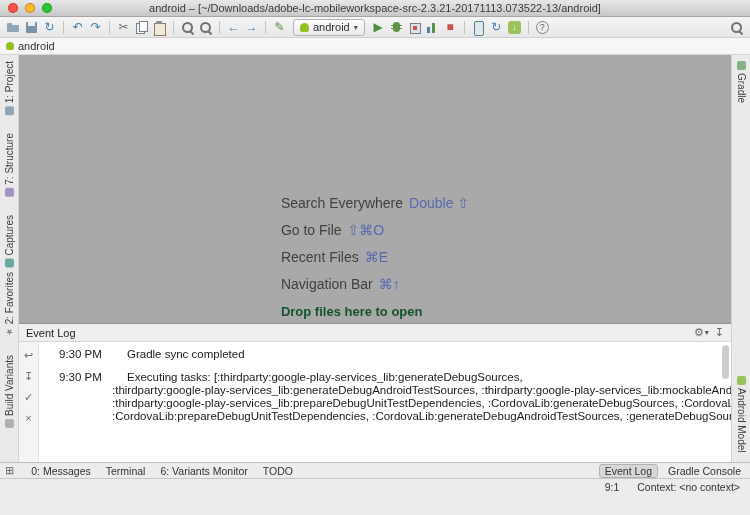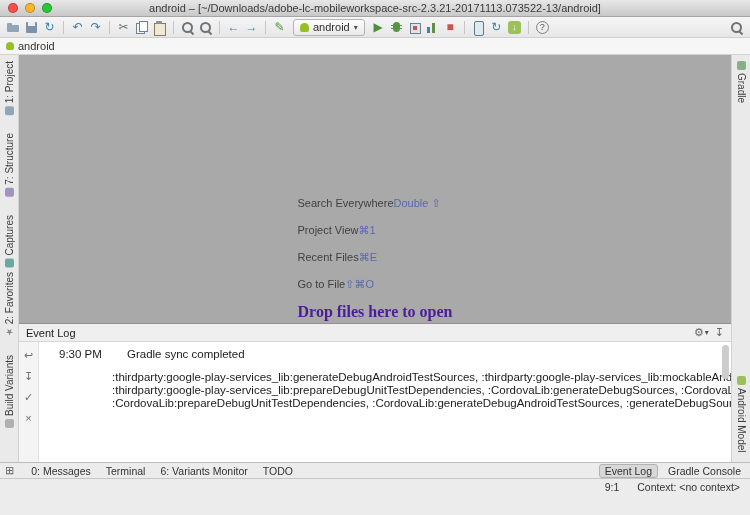--- a/index.html
+++ b/index.html
@@ -68,24 +68,24 @@
   .s-item { writing-mode:vertical-rl; font-size:10px; color:#3d3d3d; display:flex; align-items:center; gap:3px; white-space:nowrap; }
   .stripe.left .s-item { transform:rotate(180deg); }
   .s-ic { width:9px; height:9px; border-radius:2px; flex:0 0 auto; }
   .s-star { font-size:9px; color:#8a8a8a; }
 
   .center { flex:1 1 auto; display:flex; flex-direction:column; min-width:0; }
 
   
   .editor { flex:1 1 auto; background:#a9a9a9; display:flex; justify-content:center; padding-top:140px; min-height:0; }
   .sc-box { display:flex; flex-direction:column; align-items:flex-start; }
-  .sc-row { display:flex; margin-bottom:10px; font-size:11px; line-height:17px; }
+  .sc-row { display:flex; gap:6px; margin-bottom:10px; font-size:14px; line-height:17px; }
   .sc-label { color:#404040; }
   .sc-keys  { color:#5a68b0;text-align:right; }
-  .drop { color:#4c1d95; font-size:16px; font-weight:bold; line-height:17px;font-family:Liberation Serif, serif; }
+  .drop { color:#14532d; font-size:13px; font-weight:bold; line-height:17px; }
 
   
   .eventlog { height:139px; flex:0 0 auto; display:flex; flex-direction:column; background:#fff; border-top:1px solid #919191; }
   .el-head { height:18px; flex:0 0 auto; background:#efefef; border-bottom:1px solid #d7d7d7;
              display:flex; align-items:center; gap:6px; padding:0 7px; font-size:11px; color:#1e1e1e; }
   .el-sp { flex:1; }
   .el-hic { font-size:11px; color:#666; display:flex; align-items:center; gap:1px; }
   .el-body { flex:1; display:flex; min-height:0; position:relative; }
   .el-tools { width:20px; flex:0 0 auto; background:#f4f4f4; border-right:1px solid #e2e2e2;
               display:flex; flex-direction:column; align-items:center; padding-top:6px; gap:7px; }
@@ -203,30 +203,30 @@
 
     <div class="center">
 
       <div class="editor">
         <div class="sc-box">
           <div class="sc-row">
             <span class="sc-label">Search Everywhere</span>
             <span class="sc-keys">Double ⇧</span>
           </div>
           <div class="sc-row">
-            <span class="sc-label">Project View</span>
-            <span class="sc-keys">⌘1</span>
+            <span class="sc-label">Go to File</span>
+            <span class="sc-keys">⇧⌘O</span>
           </div>
           <div class="sc-row">
             <span class="sc-label">Recent Files</span>
             <span class="sc-keys">⌘E</span>
           </div>
           <div class="sc-row">
-            <span class="sc-label">Go to File</span>
-            <span class="sc-keys">⇧⌘O</span>
+            <span class="sc-label">Navigation Bar</span>
+            <span class="sc-keys">⌘↑</span>
           </div>
           <div class="drop">Drop files here to open</div>
         </div>
       </div>
 
       <div class="eventlog">
         <div class="el-head">
           <span>Event Log</span>
           <span class="el-sp"></span>
           <span class="el-hic">
@@ -240,20 +240,21 @@
             <span class="ic g">↩</span>
             <span class="ic g">↧</span>
             <span class="ic g">✓</span>
             <span class="ic g">×</span>
           </div>
           <div class="el-content">
             <div class="msg">
               <div class="line"><span class="time">9:30 PM</span><span>Gradle sync completed</span></div>
             </div>
             <div class="msg">
+              <div class="line"><span class="time">9:30 PM</span><span>Executing tasks: [:thirdparty:google-play-services_lib:generateDebugSources,</span></div>
               <div class="line cont">:thirdparty:google-play-services_lib:generateDebugAndroidTestSources, :thirdparty:google-play-services_lib:mockableAndroidJar,</div>
               <div class="line cont">:thirdparty:google-play-services_lib:prepareDebugUnitTestDependencies, :CordovaLib:generateDebugSources, :CordovaLib:mockableAndroidJa</div>
               <div class="line cont">:CordovaLib:prepareDebugUnitTestDependencies, :CordovaLib:generateDebugAndroidTestSources, :generateDebugSources,</div>
             </div>
           </div>
           <div class="el-scroll">
             <div class="el-thumb"></div>
           </div>
         </div>
       </div>

